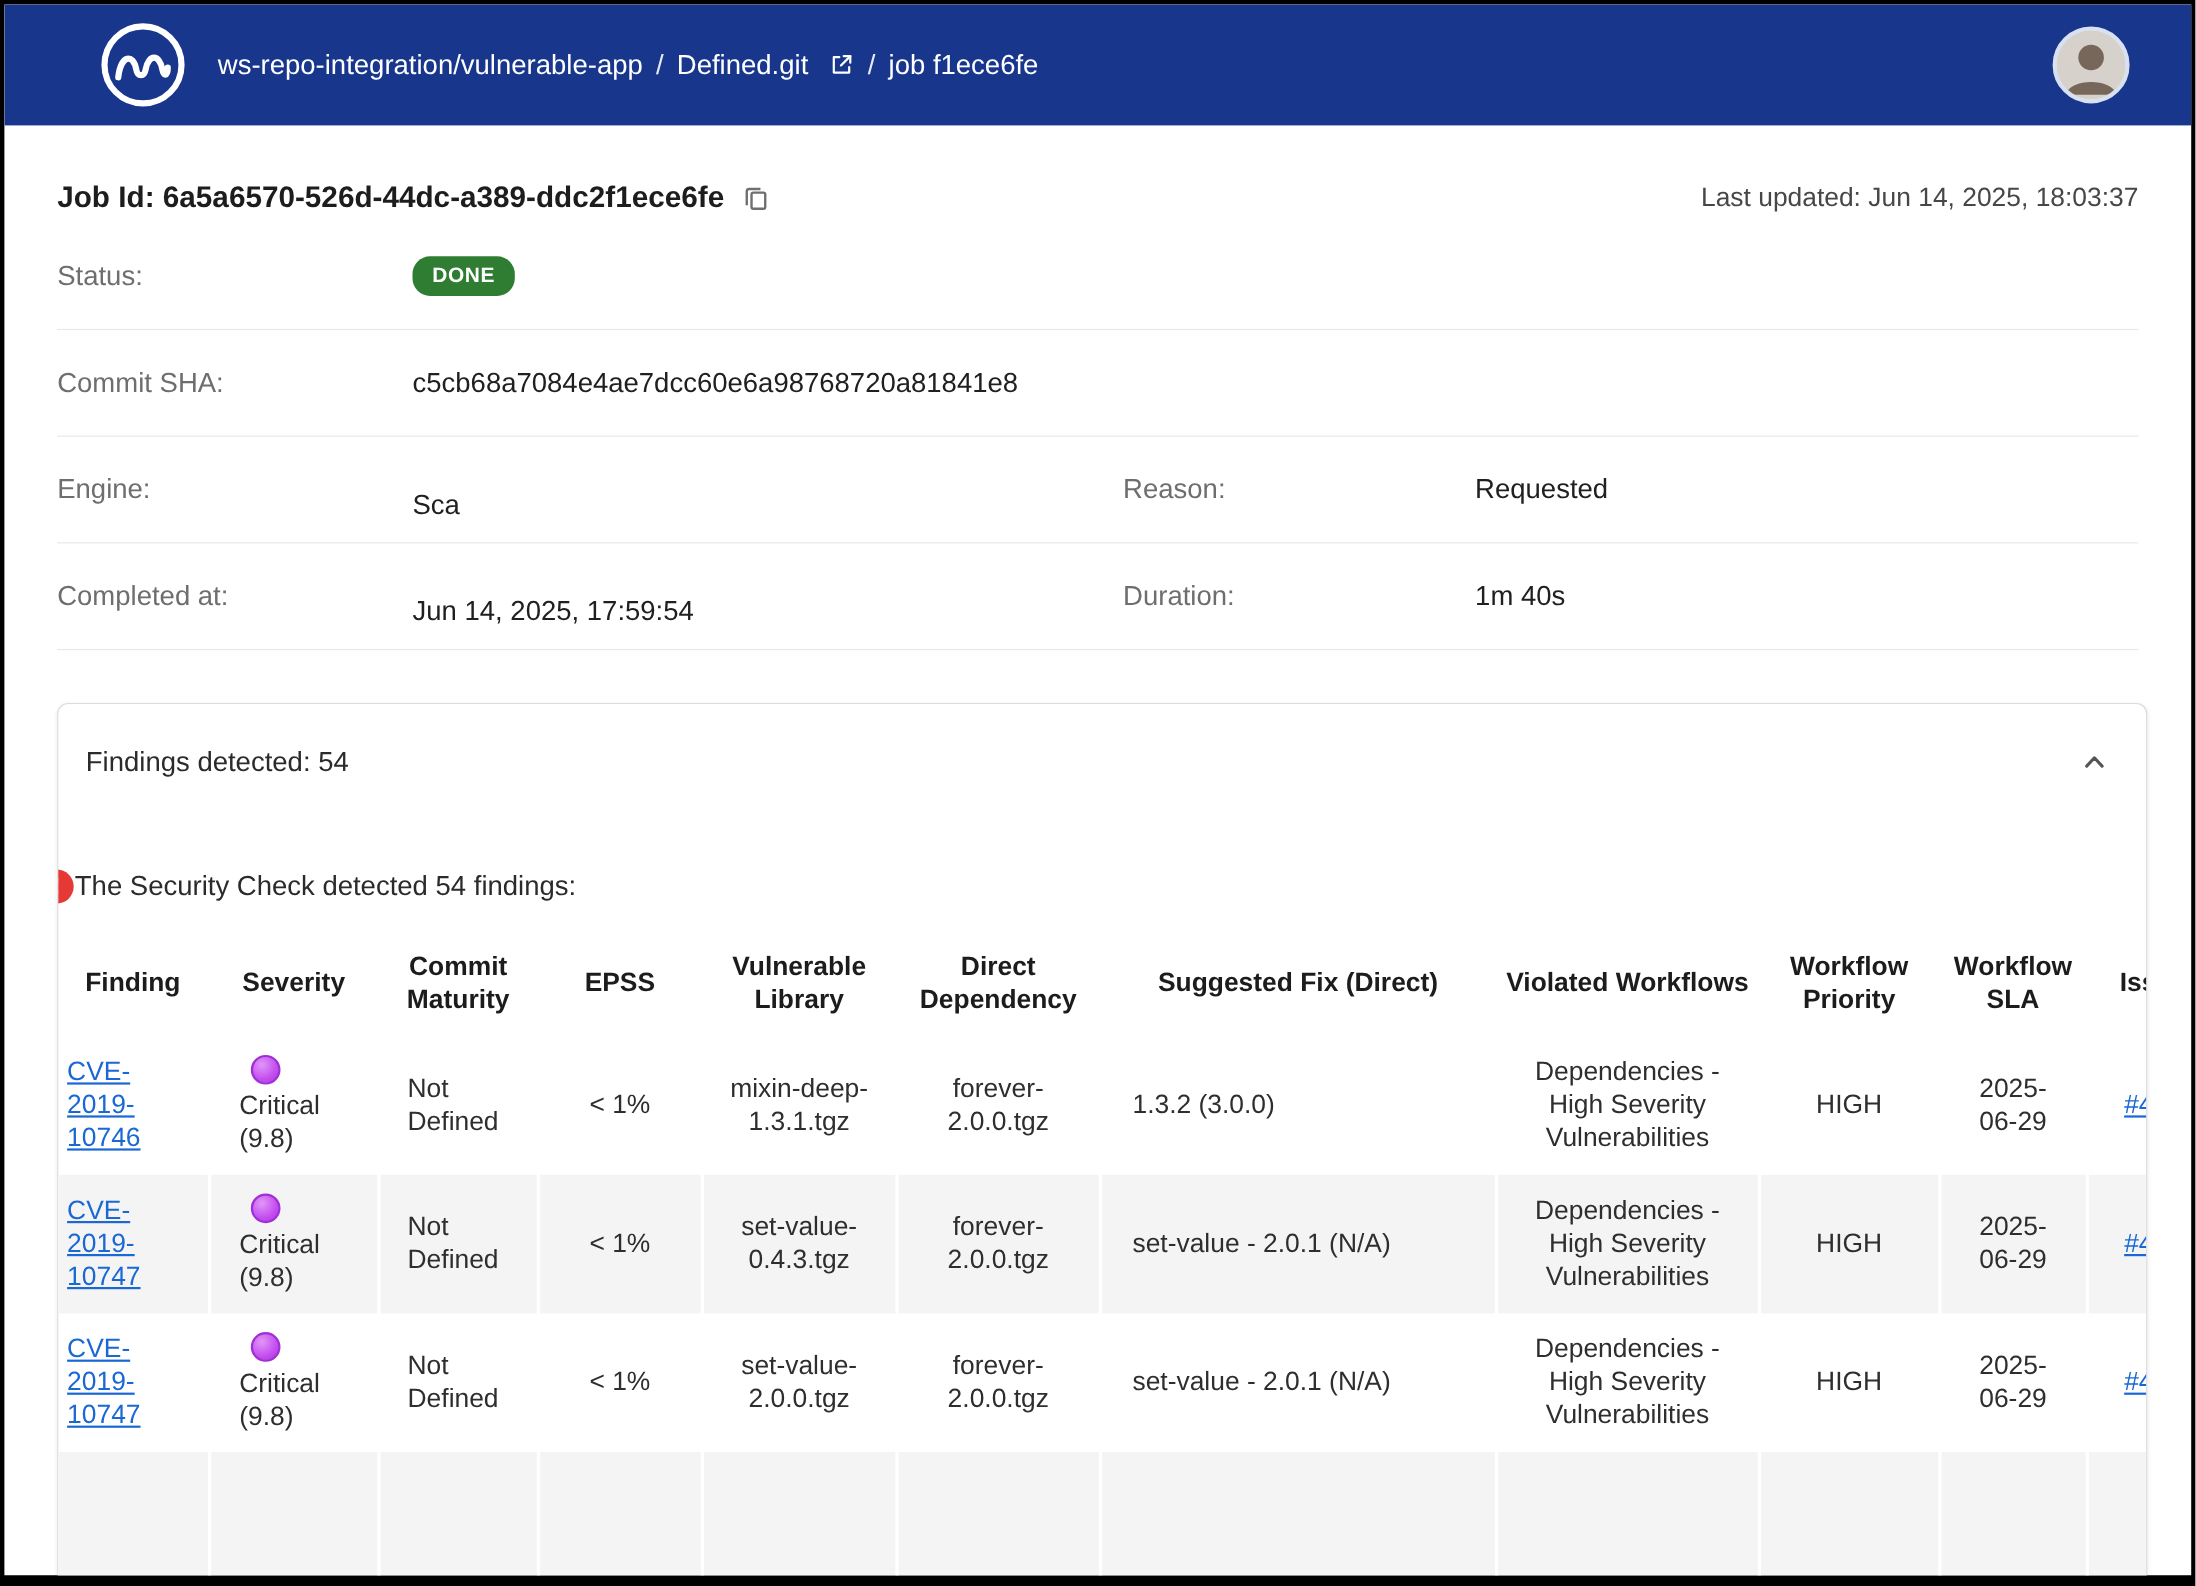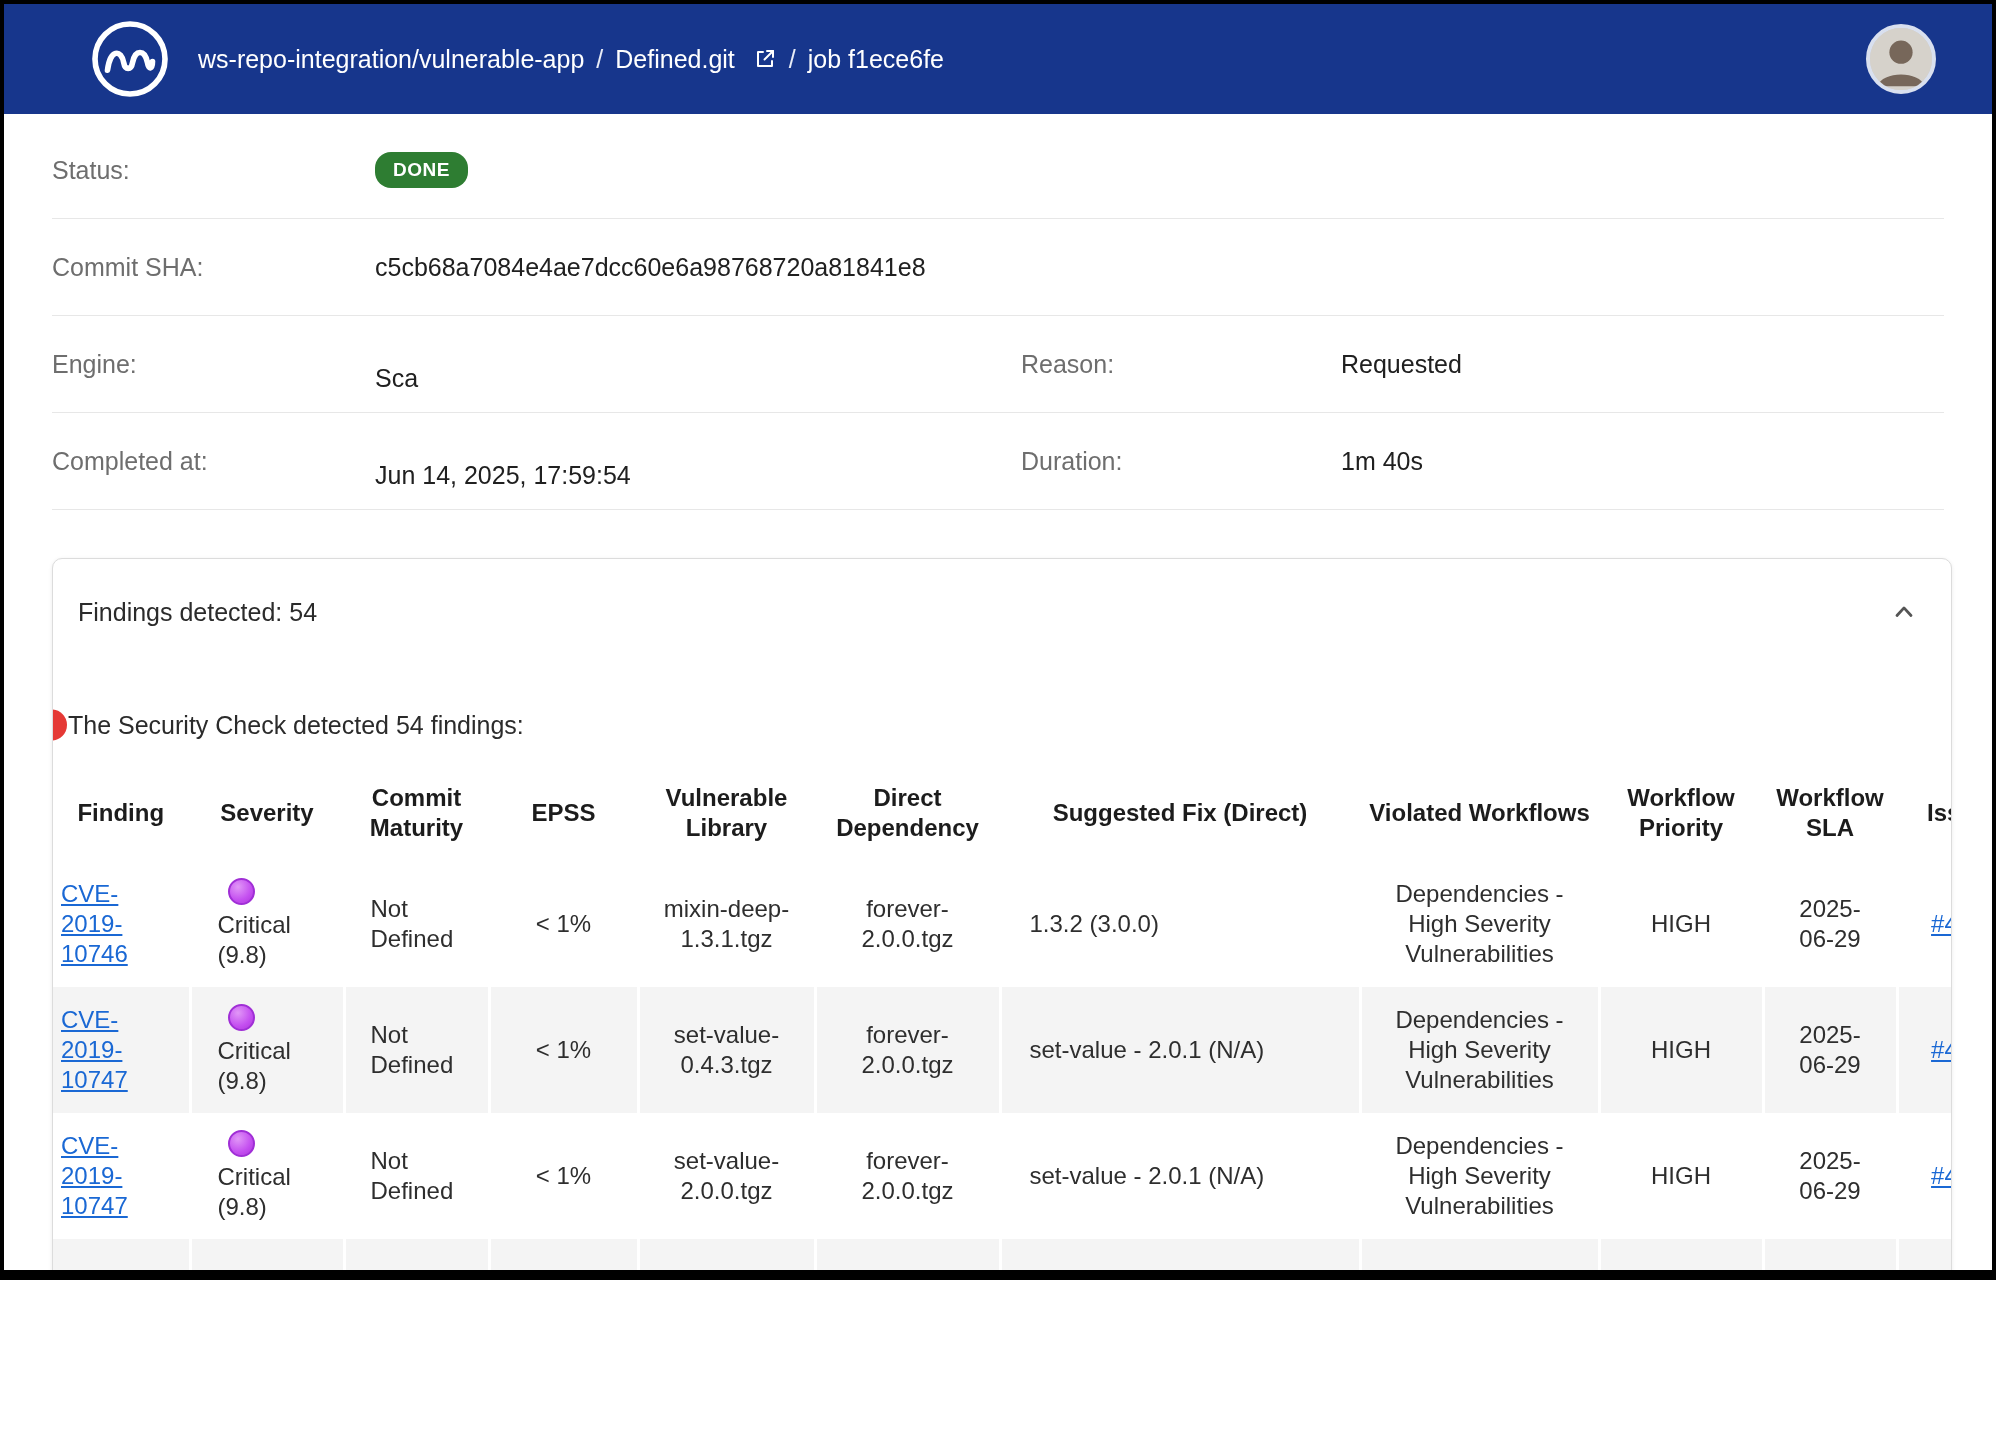--- a/index.html
+++ b/index.html
@@ -1,20 +1,20 @@
 <!DOCTYPE html>
 <html><head>
 <meta charset="utf-8">
 <style>
   * { box-sizing: border-box; margin: 0; padding: 0; }
   html, body { width: 1996px; height: 1442px; background: #ffffff; }
   body { font-family: "Liberation Sans", "DejaVu Sans", sans-serif; color: #222; }
 
   .frame {
-    width: 1996px; height: 1280px;
+    width: 1996px; height: 1442px;
     border: 4px solid #000; border-bottom-width: 10px;
     overflow: hidden; background: #fff;
   }
 
   
   .navbar {
     height: 110px; background: #17368c;
     display: flex; align-items: center;
     padding-left: 86px; padding-right: 56px;
   }
@@ -136,20 +136,33 @@
       <svg viewBox="0 0 64 64">
         <rect width="64" height="64" fill="#d6d2cb"></rect>
         <circle cx="32" cy="25" r="12" fill="#77675a"></circle>
         <path d="M8 60 C12 44, 52 44, 56 60 Z" fill="#77675a"></path>
       </svg>
     </span>
   </header>
 
   <main>
 
+    <div class="job-row">
+      <span class="job-id">
+        <span>Job Id:</span>
+        <span>6a5a6570-526d-44dc-a389-ddc2f1ece6fe</span>
+      </span>
+      <span class="copy-icon">
+        <svg viewBox="0 0 24 24" fill="none" stroke="#6f6f6f" stroke-width="2" width="26" height="26">
+          <rect x="8.5" y="7.5" width="11.5" height="13.5" rx="1.5"></rect>
+          <path d="M16 4.5 H6.5 A2 2 0 0 0 4.5 6.5 V18"></path>
+        </svg>
+      </span>
+      <span class="last-updated">Last updated: Jun 14, 2025, 18:03:37</span>
+    </div>
 
     <div class="fields">
 
       <div class="field-row">
         <span class="f-label">Status:</span>
         <span class="badge-done">DONE</span>
       </div>
 
       <div class="field-row">
         <span class="f-label">Commit SHA:</span>

